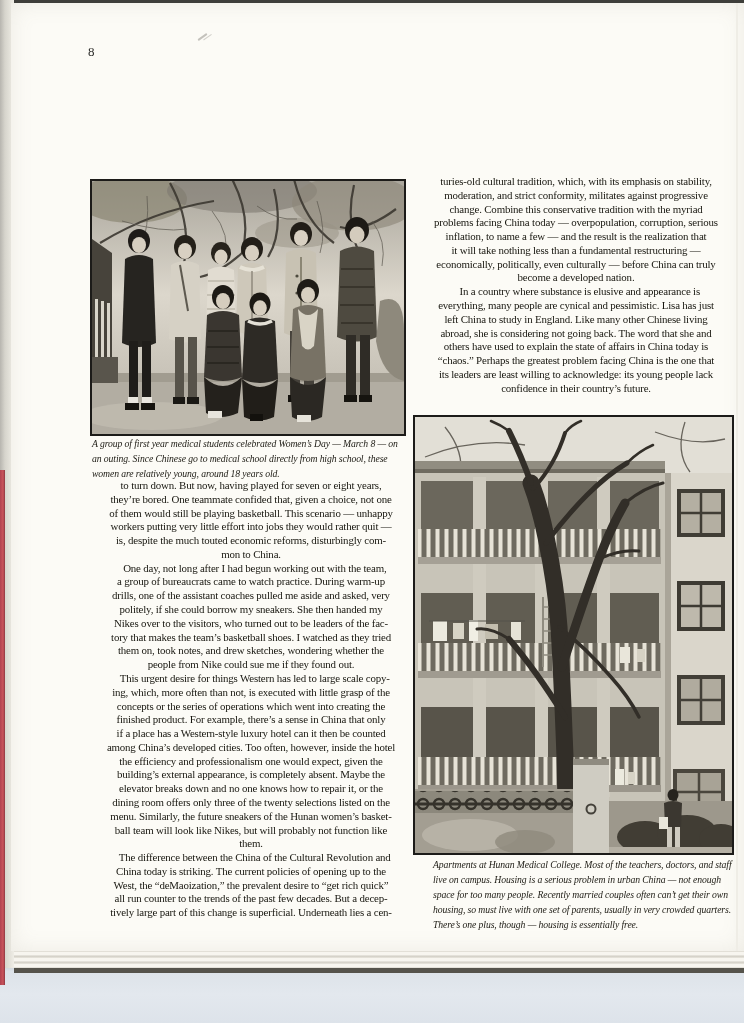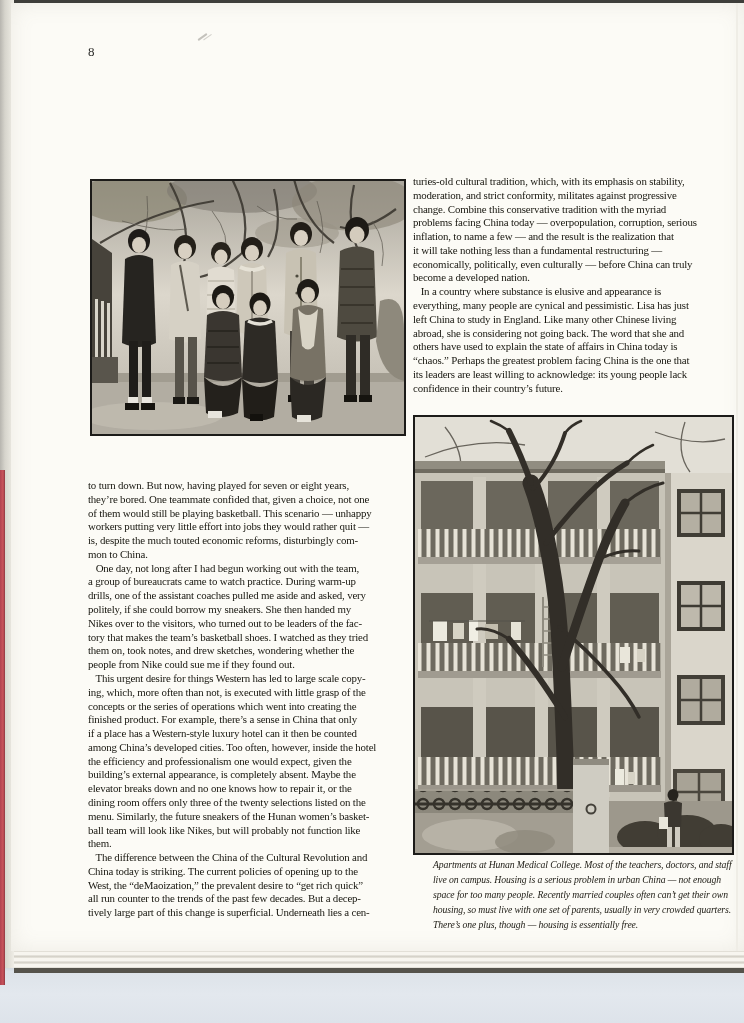--- a/index.html
+++ b/index.html
@@ -29,21 +29,21 @@
   .photo{position:absolute;border:2px solid #1c1b19;background:#cfcbc1;box-sizing:border-box;}
   .photo svg{display:block;width:100%;height:100%;}
   .photo-group{left:79px;top:176px;width:316px;height:257px;}
   .photo-apts{left:402px;top:412px;width:321px;height:440px;}
   
   .caption{position:absolute;font-style:italic;font-size:9.7px;line-height:14.9px;
            color:#222019;white-space:pre;letter-spacing:-0.1px;}
   .cap-group{left:81px;top:434px;width:322px;}
   .cap-apts{left:422px;top:855px;width:321px;}
   .bodytext{position:absolute;font-size:10.9px;line-height:13.78px;color:#17160f;
-            white-space:pre;letter-spacing:-0.18px;}
+            white-space:pre;letter-spacing:-0.18px;text-align:center;}
   .col-left-text{left:77px;top:476px;width:326px;}
   .col-right-text{left:402px;top:172px;width:326px;}
   
   .top-strip{position:absolute;left:0;top:0;width:744px;height:3px;background:#3e3e3a;}
 </style>
 </head>
 <body>
 
 <div class="scene">
   <div class="top-strip"></div>
@@ -185,20 +185,23 @@
             <ellipse cx="216" cy="114" rx="7" ry="8" fill="#d7cfc0"></ellipse>
           <path d="M201,128 Q216,120 231,128 L234,196 Q216,204 198,196 Z" fill="#787265"></path>
           <path d="M206,128 Q216,140 226,128 L222,165 Q216,172 210,165 Z" fill="#d9d4c6"></path>
           <path d="M198,196 Q216,212 234,196 L230,236 Q214,244 200,236 Z" fill="#2b2823"></path>
           <rect x="205" y="234" width="14" height="7" fill="#e6e3da"></rect>
           </g>
 
         <path d="M288,120 Q312,110 312,150 L312,200 Q290,195 284,160 Z" fill="#8e897c"></path>
       </svg>
     </div>
+    <div class="caption cap-group">A group of first year medical students celebrated Women’s Day — March 8 — on
+an outing. Since Chinese go to medical school directly from high school, these
+women are relatively young, around 18 years old.</div>
 
     <div class="bodytext col-left-text">to turn down. But now, having played for seven or eight years,
 they’re bored. One teammate confided that, given a choice, not one
 of them would still be playing basketball. This scenario — unhappy
 workers putting very little effort into jobs they would rather quit —
 is, despite the much touted economic reforms, disturbingly com-
 mon to China.
    One day, not long after I had begun working out with the team,
 a group of bureaucrats came to watch practice. During warm-up
 drills, one of the assistant coaches pulled me aside and asked, very

